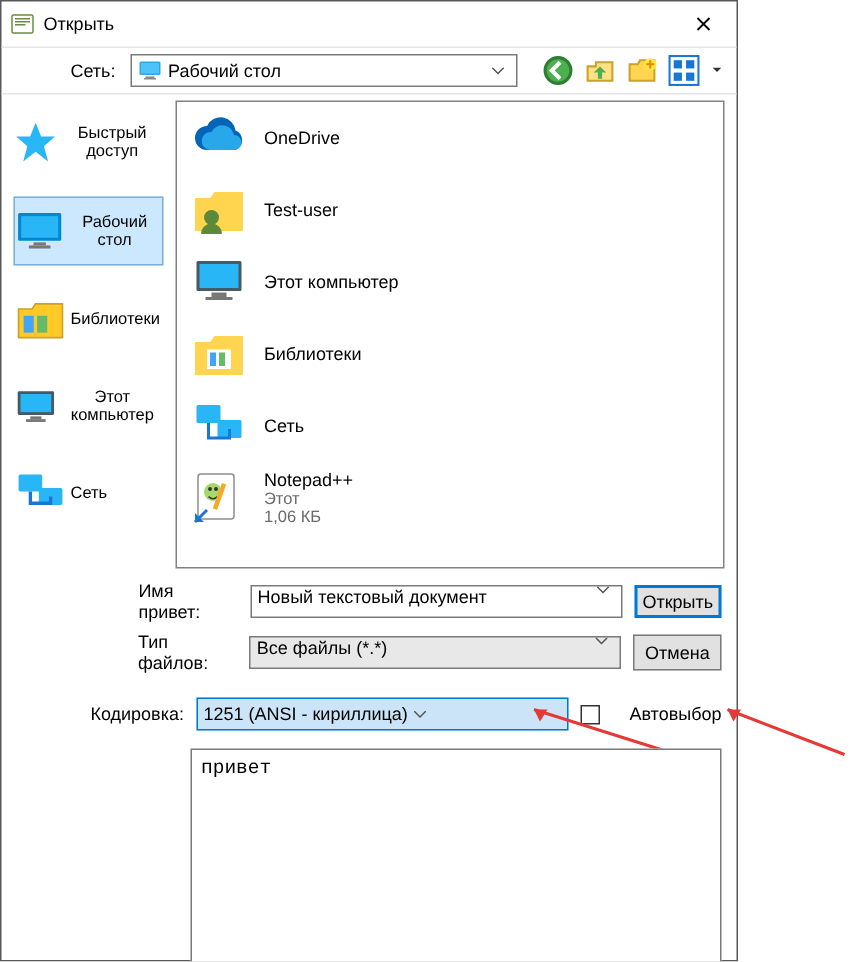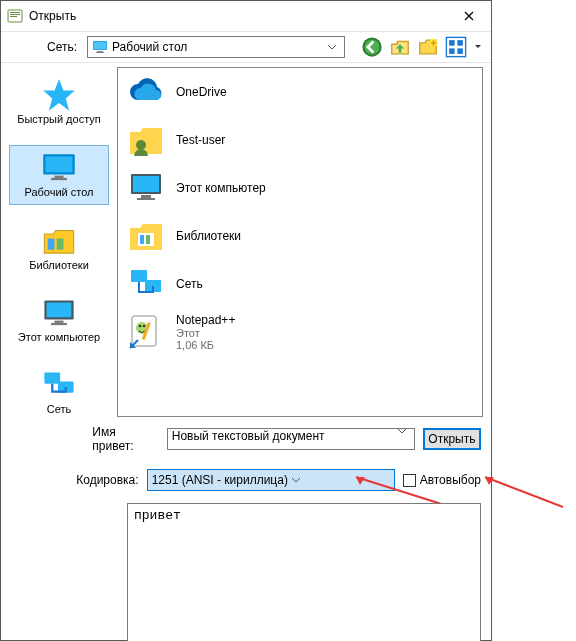--- a/index.html
+++ b/index.html
@@ -14,41 +14,41 @@
   .tb-combo{flex:0 0 258px;height:22px;border:1px solid #7a7a7a;display:flex;align-items:center;padding:0 4px;gap:4px;box-sizing:border-box}
   .tb-combo .combo-icon{width:16px;height:16px}
   .tb-combo .combo-text{flex:1}
   .tb-combo .chev{width:16px;display:flex;justify-content:center}
   .tb-icons{display:flex;gap:6px;margin-left:12px;align-items:center}
   .tb-ic{width:22px;height:22px;display:flex;align-items:center;justify-content:center}
   .tb-drop{width:10px;display:flex;align-items:center;justify-content:center}
   .body{flex:1;display:flex;flex-direction:column}
   .upper{flex:0 0 320px;display:flex}
   .places{width:116px;display:flex;flex-direction:column;align-items:center;padding-top:10px;gap:14px}
-  .place{width:100px;display:flex;flex-direction:column;align-items:center;gap:2px;padding:6px 0}
+  .place{width:100px;display:flex;align-items:center;gap:2px;padding:6px 0}
   .place.selected{border:1px solid #7ab0d8;background:#cce8ff;box-sizing:border-box}
   .place .p-icon{width:36px;height:32px;display:flex;align-items:center;justify-content:center}
   .place .p-label{font-size:11px;text-align:center}
   .filelist{flex:1;border:1px solid #828282;margin:4px 8px 4px 0;overflow:auto;box-sizing:border-box}
   .file-row{display:flex;align-items:center;gap:10px;padding:4px 8px}
   .file-ic{width:40px;height:40px;display:flex;align-items:center;justify-content:center}
   .file-meta{display:flex;flex-direction:column}
   .file-name{font-size:12px}
   .file-sub{font-size:11px;color:#6b6b6b}
   .lower{padding:4px 10px 10px 10px;display:flex;flex-direction:column;gap:6px}
   .form-row{display:flex;align-items:center;gap:8px}
   .form-label{width:98px}
   .form-input{height:22px;border:1px solid #7a7a7a;box-sizing:border-box;display:flex;padding:0 4px;flex:1}
   .form-input.wide{flex:0 0 248px}
   .form-input .fi-text{flex:1}
   .form-chev{width:16px;display:flex;justify-content:center}
   .btn{width:84px;height:22px;border:1px solid #7a7a7a;background:#e1e1e1;display:flex;align-items:center;justify-content:center}
   .btn.primary{border:2px solid #0078d7;background:#e1e1e1;box-sizing:border-box}
   .checkbox{width:13px;height:13px;border:1px solid #333;box-sizing:border-box;margin-right:0}
-  .ck-wrap{display:flex;align-items:flex-end;gap:4px}
+  .ck-wrap{display:flex;align-items:flex-end;gap:20px}
   .encoding-sel{flex:0 0 248px;height:22px;border:1px solid #0078d7;background:#cce4f7;display:flex;align-items:center;padding:0 4px;box-sizing:border-box}
   .preview{position:relative;height:148px;border:1px solid #7a7a7a;box-sizing:border-box;padding:4px 6px;font-family:"Courier New",monospace;font-size:13px;background:#fff;overflow:auto}
   .arrow{position:absolute;pointer-events:none}
   svg{display:block}
 </style>
 </head>
 <body>
 
 <div class="window">
 
@@ -276,20 +276,35 @@
               <svg width="8" height="5" viewBox="0 0 8 5">
                 <path d="M0 0 L4 4 L8 0" stroke="#555" fill="none"></path>
               </svg>
             </span>
         </div>
         <div class="btn primary">
             <span>Открыть</span>
           </div>
       </div>
 
+      <div class="form-row">
+        <div style="width:108px"></div>
+        <div class="form-label">Тип файлов:</div>
+        <div class="form-input wide" style="background:#e8e8e8">
+          <span class="fi-text">Все файлы (*.*)</span>
+          <span class="form-chev">
+              <svg width="8" height="5" viewBox="0 0 8 5">
+                <path d="M0 0 L4 4 L8 0" stroke="#555" fill="none"></path>
+              </svg>
+            </span>
+        </div>
+        <div class="btn">
+            <span>Отмена</span>
+          </div>
+      </div>
 
       <div style="height:4px"></div>
 
       <div class="form-row" style="position:relative">
         <div style="width:108px"></div>
         <div class="form-label">Кодировка:</div>
         <div class="encoding-sel">
           <span class="fi-text">1251  (ANSI - кириллица)</span>
           <span class="form-chev">
               <svg width="8" height="5" viewBox="0 0 8 5">

